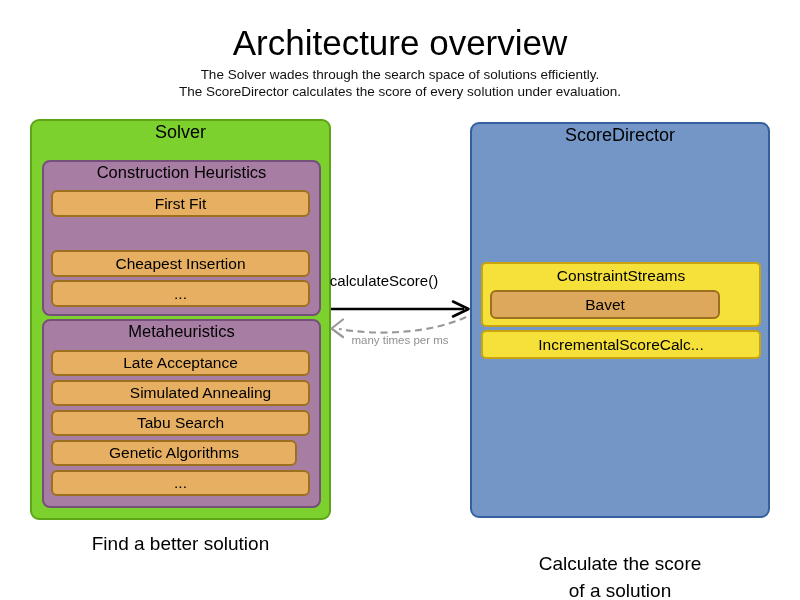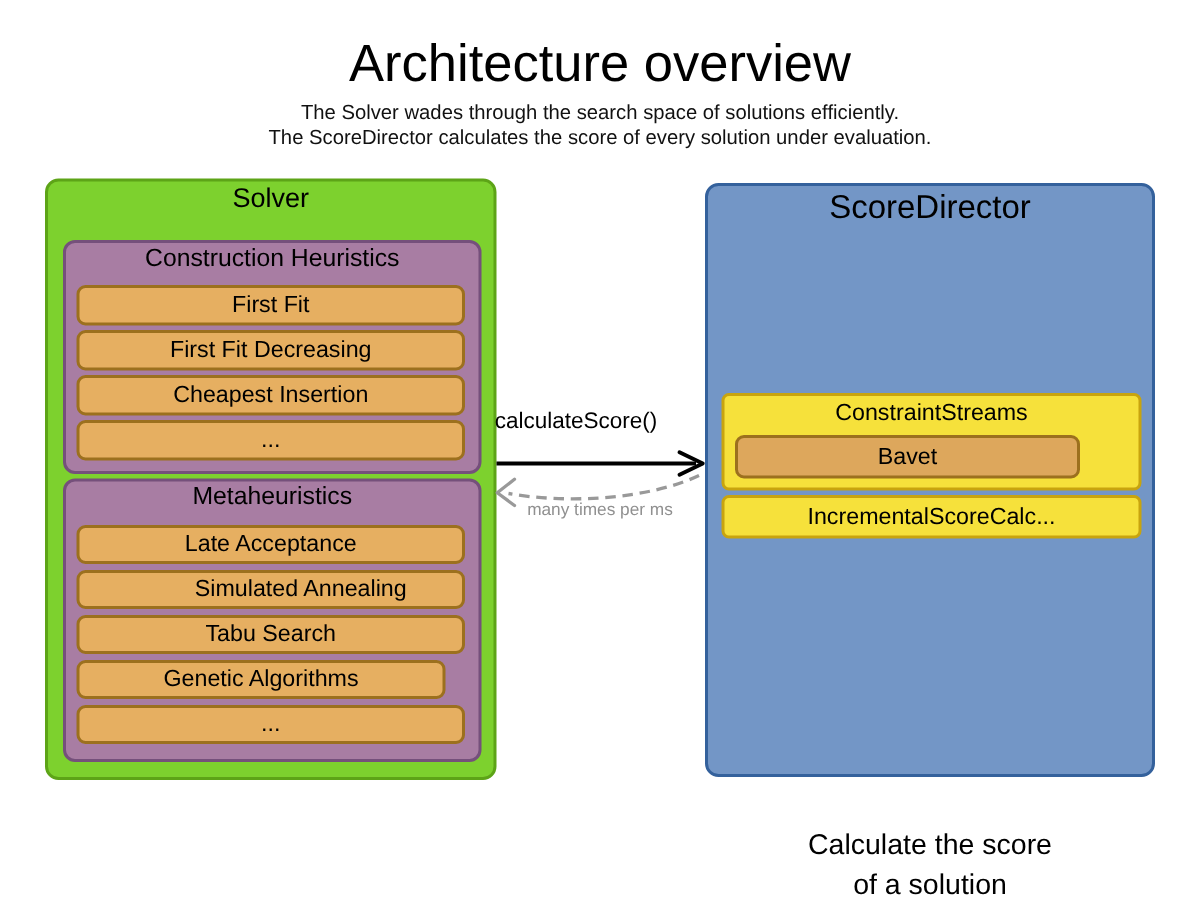--- a/index.html
+++ b/index.html
@@ -23,21 +23,21 @@
     background:#a87da3;border:2px solid #75507b;border-radius:8px;}
   #ch-label{left:42px;top:163px;width:279px;font-size:16.5px;}
   .orange{background:#e6af61;border:2px solid #9c701e;border-radius:6px;font-size:15.5px;}
   #mh-box{left:42px;top:319px;width:279px;height:189px;
     background:#a87da3;border:2px solid #75507b;border-radius:8px;}
   #mh-label{left:42px;top:322px;width:279px;font-size:16.5px;}
 
   
   #sd-box{left:470px;top:122px;width:300px;height:396px;
     background:#7396c6;border:2px solid #34619c;border-radius:9px;}
-  #sd-label{left:470px;top:125px;width:300px;font-size:22px;}
+  #sd-label{left:470px;top:125px;width:300px;font-size:18px;}
   .yellow{background:#f6e13b;border:2px solid #c8a40e;border-radius:5px;font-size:15.5px;}
   #easy-box{left:481px;top:231px;width:280px;height:28px;}
   #cs-box{left:481px;top:262px;width:280px;height:65px;}
   #cs-label{left:481px;top:263px;width:280px;height:26px;font-size:15.5px;}
   #bavet-box{left:490px;top:290px;width:230px;height:29px;background:#dda75c;}
   #inc-box{left:481px;top:330px;width:280px;height:29px;}
 
   
   #call-label{left:304px;top:272px;width:160px;font-size:15px;}
   #freq-label{left:320px;top:334px;width:160px;font-size:11.5px;color:#909090;}
@@ -56,21 +56,20 @@
   <div id="title" class="abs ctr">Architecture overview</div>
   <div id="subtitle2" class="abs ctr subtitle">The ScoreDirector calculates the score of every solution under evaluation.</div>
   <div id="subtitle1" class="abs ctr subtitle">The Solver wades through the search space of solutions efficiently.</div>
 
   <div id="solver-box" class="abs"></div>
   <div id="solver-label" class="abs ctr">Solver</div>
 
   <div id="ch-box" class="abs"></div>
   <div id="ch-label" class="abs ctr">Construction Heuristics</div>
   <div class="abs ctr orange" style="left:51px;top:190px;width:259px;height:27px;">First Fit</div>
-  <div class="abs ctr orange" style="left:51px;top:220px;width:259px;height:27px;">First Fit Decreasing</div>
   <div class="abs ctr orange" style="left:51px;top:250px;width:259px;height:27px;">Cheapest Insertion</div>
   <div class="abs ctr orange" style="left:51px;top:280px;width:259px;height:27px;">...</div>
 
   <div id="mh-box" class="abs"></div>
   <div id="mh-label" class="abs ctr">Metaheuristics</div>
   <div class="abs ctr orange" style="left:51px;top:350px;width:259px;height:26px;">Late Acceptance</div>
   <div class="abs ctr orange" style="left:51px;top:380px;width:259px;height:26px;padding-left:40px;">Simulated Annealing</div>
   <div class="abs ctr orange" style="left:51px;top:410px;width:259px;height:26px;">Tabu Search</div>
   <div class="abs ctr orange" style="left:51px;top:440px;width:246px;height:26px;">Genetic Algorithms</div>
   <div class="abs ctr orange" style="left:51px;top:470px;width:259px;height:26px;">...</div>
@@ -88,18 +87,19 @@
     <g>
       <line x1="331" y1="309" x2="464" y2="309" stroke="#000" stroke-width="2.6"></line>
       <path d="M453 301.5 L468.5 309 L453 316.5" fill="none" stroke="#000" stroke-width="2.6" stroke-linecap="round" stroke-linejoin="round"></path>
     </g>
     <g>
       <path d="M466 317 C 432 333 378 336 339 329" fill="none" stroke="#999" stroke-width="2.2" stroke-dasharray="7 4.5"></path>
       <path d="M343 319.5 L331.5 328.5 L343 337" fill="none" stroke="#999" stroke-width="2.2" stroke-linecap="round" stroke-linejoin="round"></path>
     </g>
   </svg>
 
+  <div id="find-caption" class="abs ctr caption">Find a better solution</div>
   <div id="calc-caption" class="abs ctr caption">
     <div>Calculate the score</div>
     <div>of a solution</div>
   </div>
 
 </div>
 
 </body></html>

